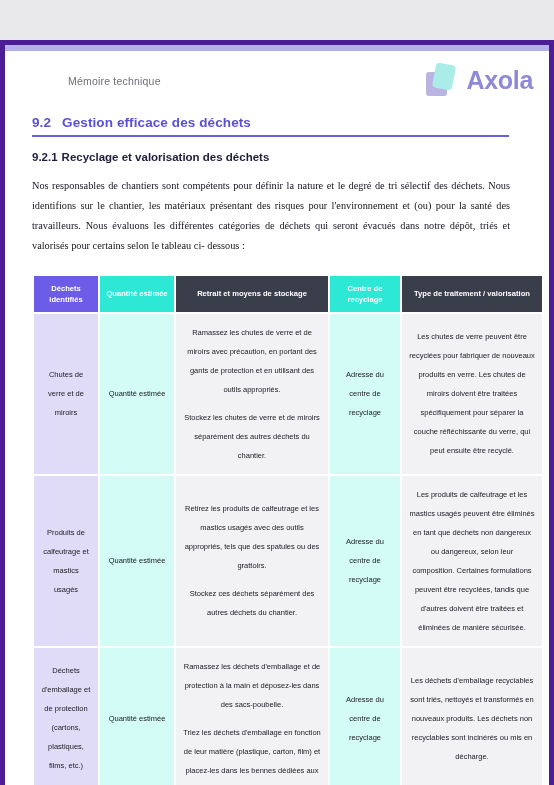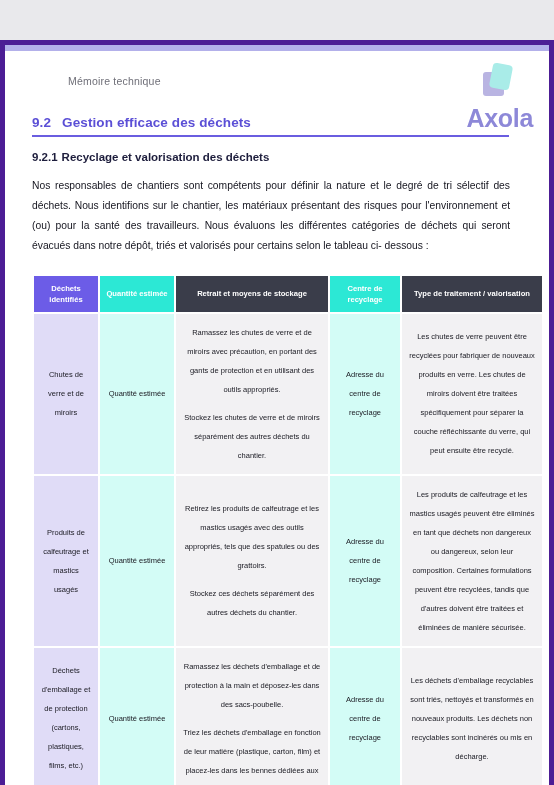--- a/index.html
+++ b/index.html
@@ -37,21 +37,21 @@
     padding: 24px 24px 0 63px;
   }
   #doc-header-title {
     font-size: 10.5px;
     color: #6f6f78;
     letter-spacing: .2px;
   }
   #logo {
     position: absolute;
     right: 24px; top: 12px;
-    display: flex; align-items: center; gap: 7px; flex-direction: column;
+    display: flex; align-items: center; gap: 7px;
   }
   #logo-mark {
     position: relative;
     width: 33px; height: 34px;
   }
   #logo-square-purple {
     position: absolute;
     left: 0; top: 9px;
     width: 21px; height: 24px;
     background: #b9b4e2;
@@ -96,20 +96,21 @@
   }
 
   
   #intro-paragraph {
     margin-top: 13px;
     font-size: 10.3px;
     line-height: 20.3px;
     color: #15151f;
     text-align: justify;
     width: 478px;
+    font-family: Liberation Serif, serif;
   }
 
   
   #waste-table {
     margin: 17px 0 0 0;
     width: 500px;
     border-collapse: separate;
     border-spacing: 2px;
     table-layout: fixed;
   }

